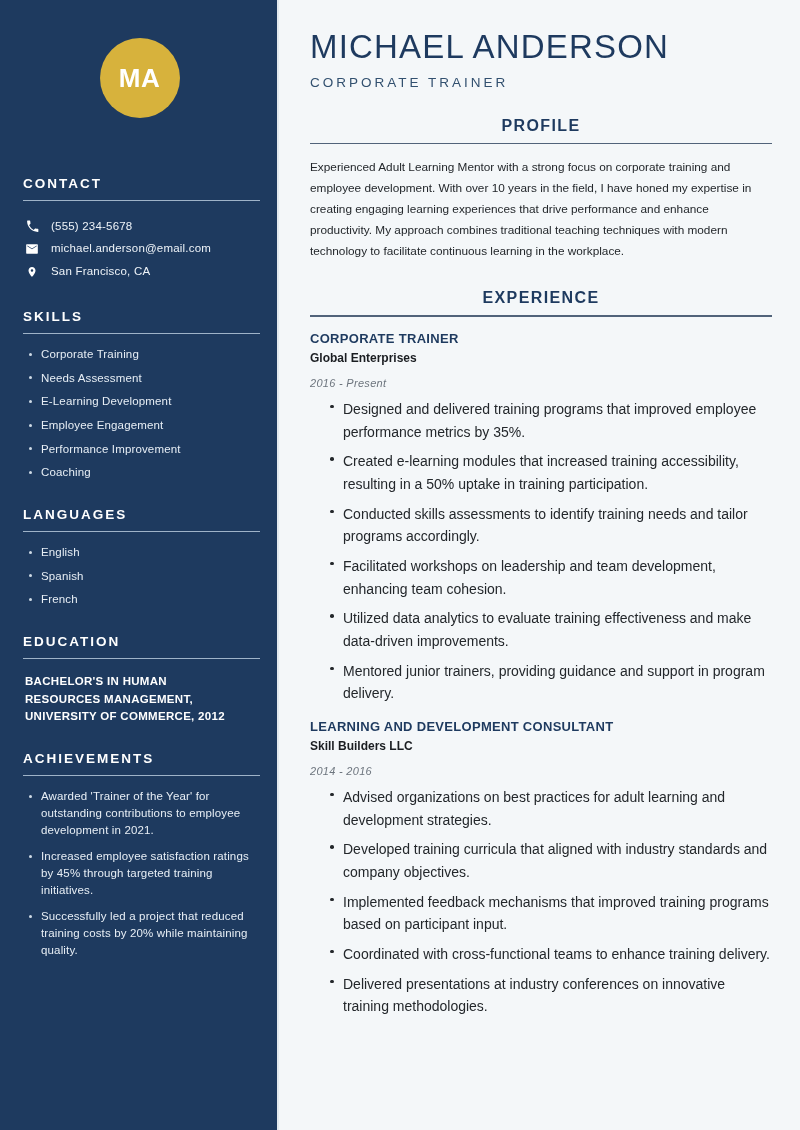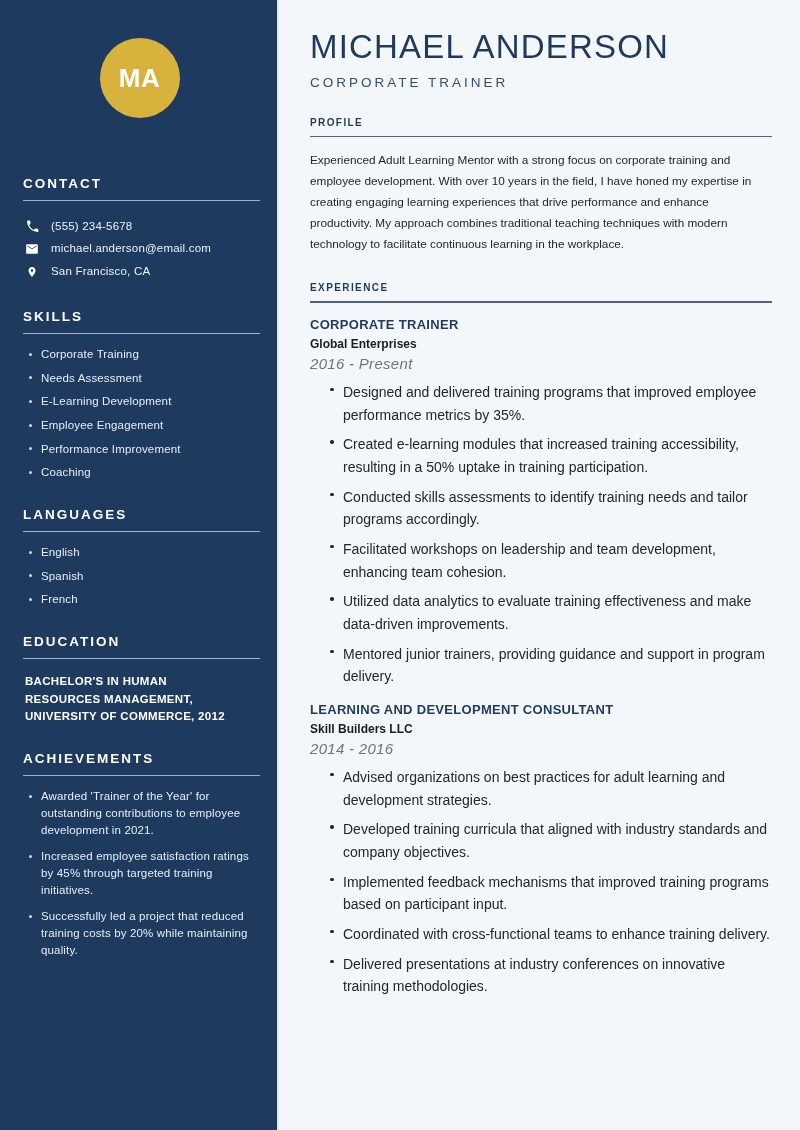--- a/index.html
+++ b/index.html
@@ -147,24 +147,25 @@
   }
   .role {
     margin-top: 9px;
     font-size: 13.5px;
     color: #32506f;
     letter-spacing: 3px;
   }
 
   .main-section { margin-top: 27px; }
   .main-heading {
-    font-size: 10px;
+    font-size: 16px;
     font-weight: bold;
     color: #1e3a5f;
     letter-spacing: 1.4px;
+    text-align: center;
   }
   .main-rule {
     height: 1.5px;
     background: #51637a;
     margin-top: 8px;
     width: 462px;
   }
 
   .profile-text {
     margin-top: 13px;
@@ -182,22 +183,22 @@
     color: #1e3a5f;
     letter-spacing: 0.3px;
   }
   .job-company {
     margin-top: 5px;
     font-size: 12px;
     font-weight: bold;
     color: #1a1d21;
   }
   .job-dates {
-    margin-top: 4px;
-    font-size: 15px;
+    margin-top: 12px;
+    font-size: 11px;
     font-style: italic;
     color: #6d757e;
     letter-spacing: 0.3px;
   }
 
   ul.job-bullets {
     list-style: none;
     margin-top: 9px;
     padding-left: 20px;
   }

